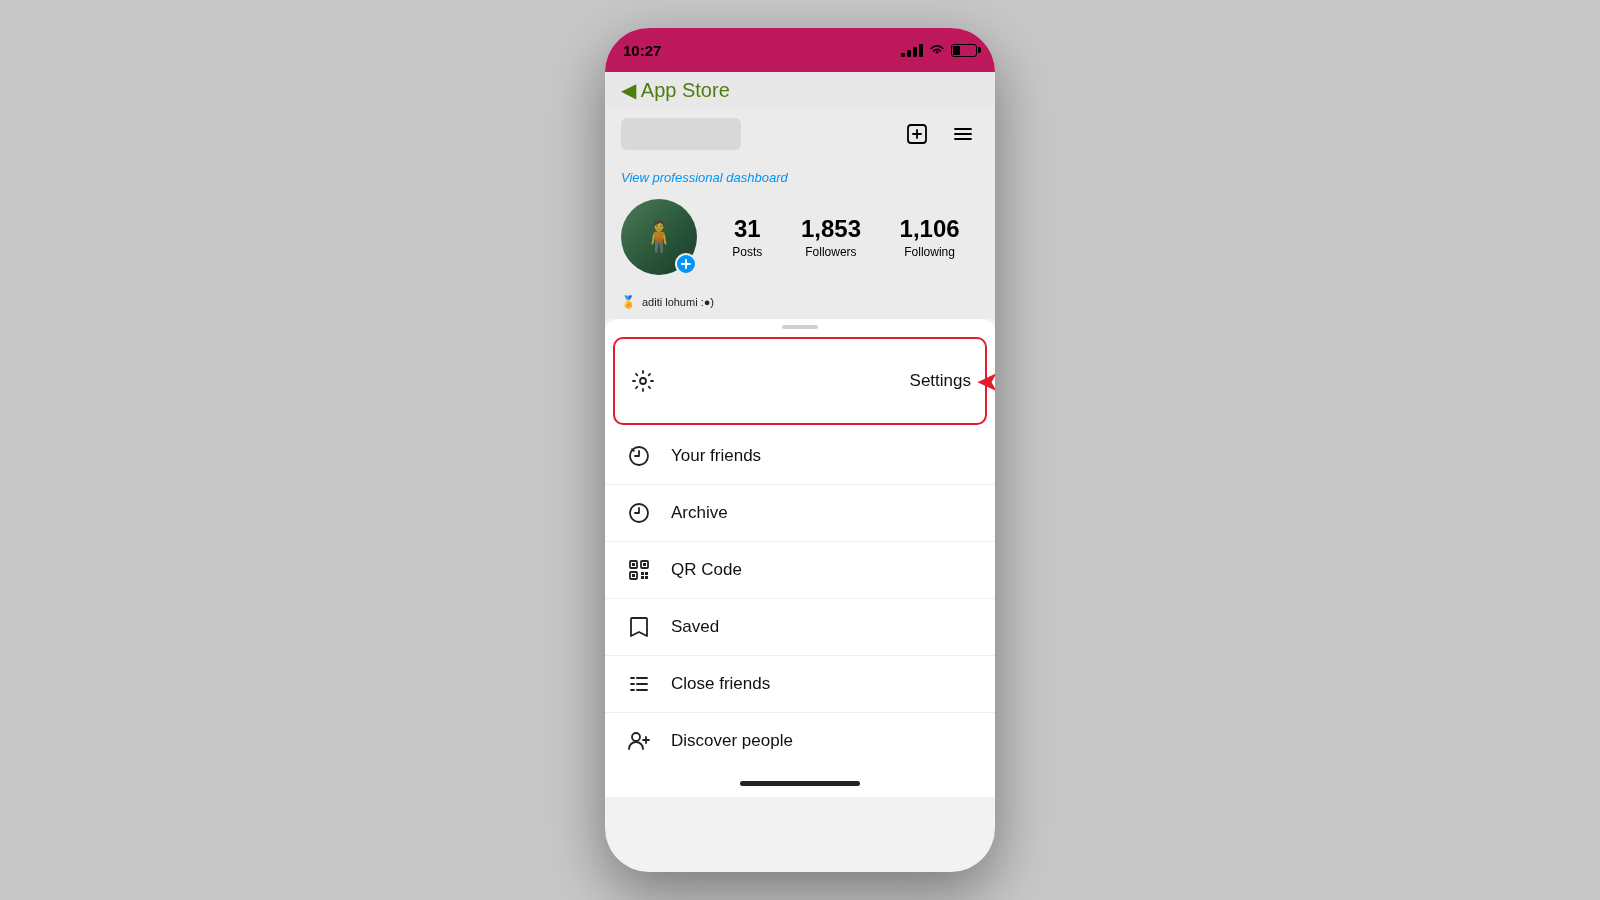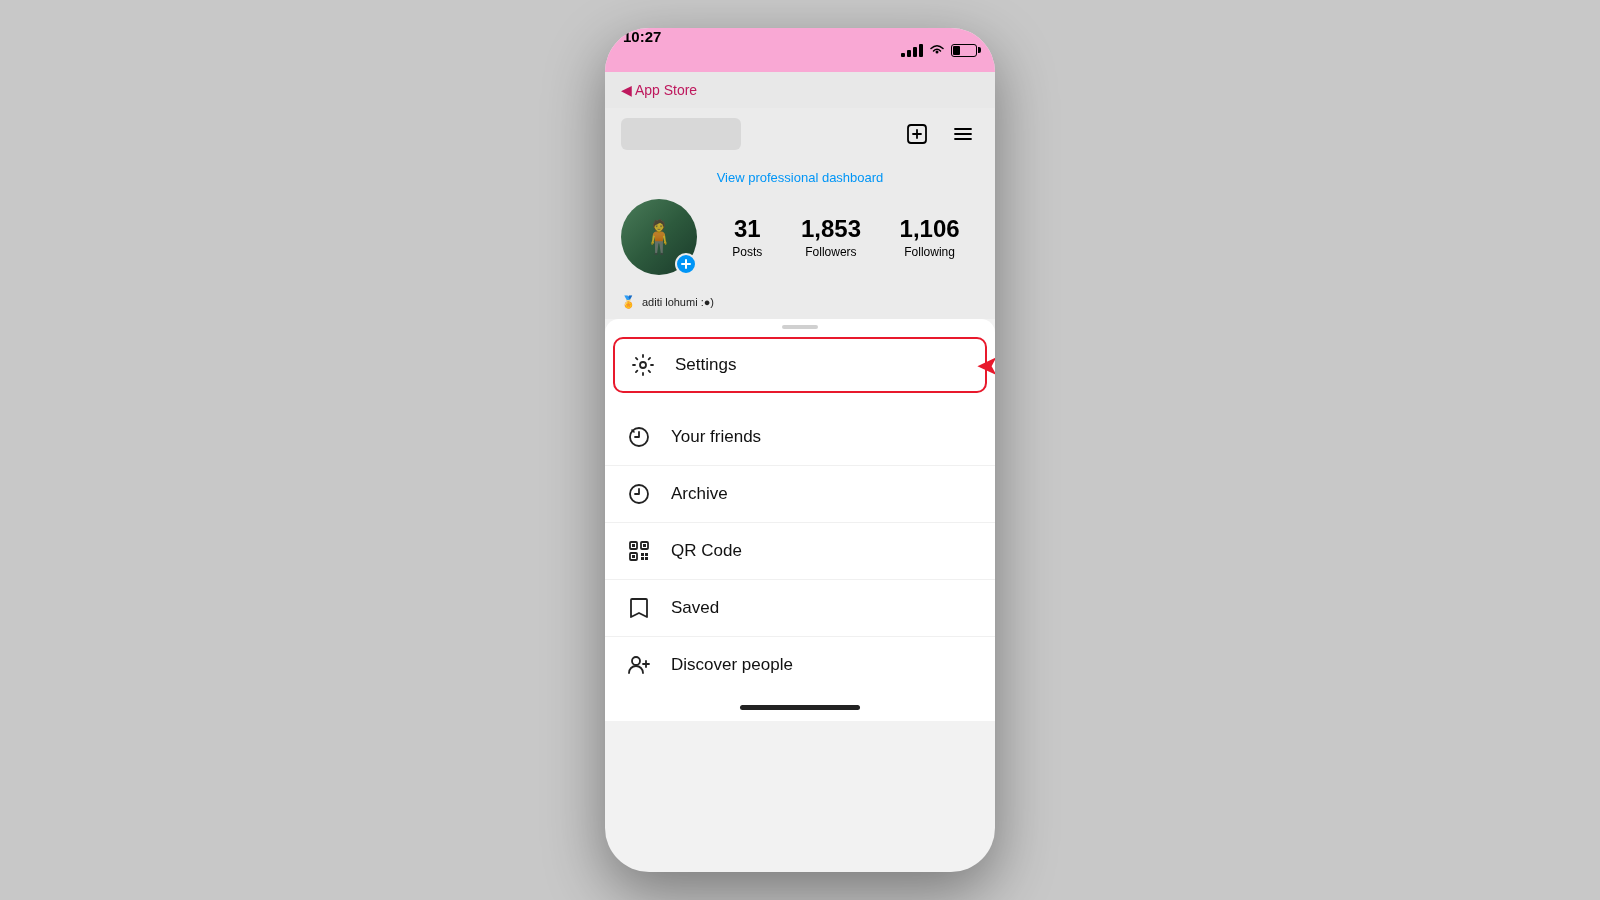--- a/index.html
+++ b/index.html
@@ -18,23 +18,24 @@
       height: 844px;
       background: #f2f2f2;
       border-radius: 44px;
       overflow: hidden;
       position: relative;
       box-shadow: 0 20px 60px rgba(0,0,0,0.4);
     }
 
     
     .status-bar {
-      background: #f9a8d4;
+      background: #be185d;
       height: 44px;
       display: flex;
+      align-items: center;
       justify-content: space-between;
       padding: 0 18px;
     }
     .status-time {
       font-size: 15px;
       font-weight: 600;
       color: #000;
     }
     .status-icons {
       display: flex;
@@ -85,22 +86,22 @@
 
     
     .appstore-bar {
       background: #e8e8e8;
       height: 36px;
       display: flex;
       align-items: center;
       padding: 0 16px;
     }
     .appstore-back {
-      color: #be185d;
-      font-size: 14px;
+      color: #4d7c0f;
+      font-size: 20px;
       display: flex;
       align-items: center;
       gap: 4px;
     }
 
     
     .ig-header {
       background: #ebebeb;
       height: 52px;
       display: flex;
@@ -131,26 +132,26 @@
       justify-content: center;
       cursor: pointer;
     }
 
     
     .profile-section {
       background: #ebebeb;
       padding: 10px 16px 14px;
     }
     .professional-link {
-      text-align: center;
       color: #0095f6;
       font-size: 13px;
       font-weight: 500;
       margin-bottom: 14px;
       cursor: pointer;
+      font-style: italic;
     }
     .profile-stats-row {
       display: flex;
       align-items: center;
       gap: 16px;
     }
     .avatar-wrapper {
       position: relative;
       width: 76px;
       height: 76px;
@@ -258,22 +259,23 @@
     .menu-label {
       font-size: 17px;
       color: #111;
       font-weight: 400;
     }
 
     
     .menu-item-settings {
       border: 2.5px solid #e8192c;
       border-radius: 10px;
-      margin: 4px 8px 16px 8px;
-      padding: 12px 14px;
+      margin: 4px 8px 3px 8px;
+      padding: 28px 14px;
+      justify-content: space-between;
     }
 
     
     .home-indicator {
       background: #fff;
       height: 28px;
       display: flex;
       align-items: center;
       justify-content: center;
     }
@@ -433,20 +435,33 @@
 
     <div class="menu-item">
       <div class="menu-icon">
         <svg width="24" height="24" viewBox="0 0 24 24" fill="none">
           <path d="M5 3h14a1 1 0 0 1 1 1v17l-8-4-8 4V4a1 1 0 0 1 1-1z" stroke="#222" stroke-width="1.8" stroke-linejoin="round"></path>
         </svg>
       </div>
       <span class="menu-label">Saved</span>
     </div>
 
+    <div class="menu-item">
+      <div class="menu-icon">
+        <svg width="24" height="24" viewBox="0 0 24 24" fill="none">
+          <line x1="4" y1="6" x2="7" y2="6" stroke="#222" stroke-width="1.8" stroke-linecap="round"></line>
+          <line x1="4" y1="12" x2="7" y2="12" stroke="#222" stroke-width="1.8" stroke-linecap="round"></line>
+          <line x1="4" y1="18" x2="7" y2="18" stroke="#222" stroke-width="1.8" stroke-linecap="round"></line>
+          <line x1="10" y1="6" x2="20" y2="6" stroke="#222" stroke-width="1.8" stroke-linecap="round"></line>
+          <line x1="10" y1="12" x2="20" y2="12" stroke="#222" stroke-width="1.8" stroke-linecap="round"></line>
+          <line x1="10" y1="18" x2="20" y2="18" stroke="#222" stroke-width="1.8" stroke-linecap="round"></line>
+        </svg>
+      </div>
+      <span class="menu-label">Close friends</span>
+    </div>
 
     <div class="menu-item">
       <div class="menu-icon">
         <svg width="24" height="24" viewBox="0 0 24 24" fill="none">
           <circle cx="9" cy="8" r="4" stroke="#222" stroke-width="1.8"></circle>
           <path d="M2 20c0-4 3.134-7 7-7s7 3 7 7" stroke="#222" stroke-width="1.8" stroke-linecap="round"></path>
           <line x1="19" y1="8" x2="19" y2="14" stroke="#222" stroke-width="1.8" stroke-linecap="round"></line>
           <line x1="16" y1="11" x2="22" y2="11" stroke="#222" stroke-width="1.8" stroke-linecap="round"></line>
         </svg>
       </div>

